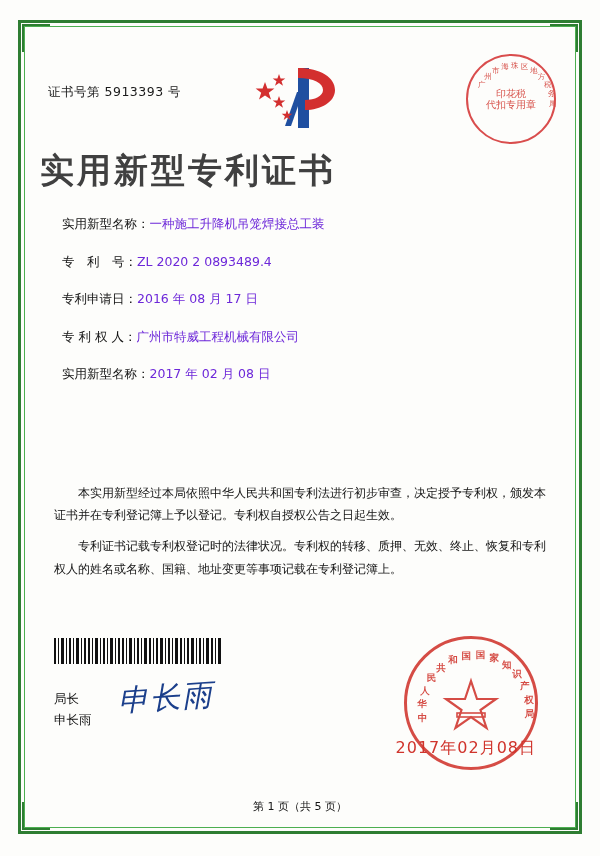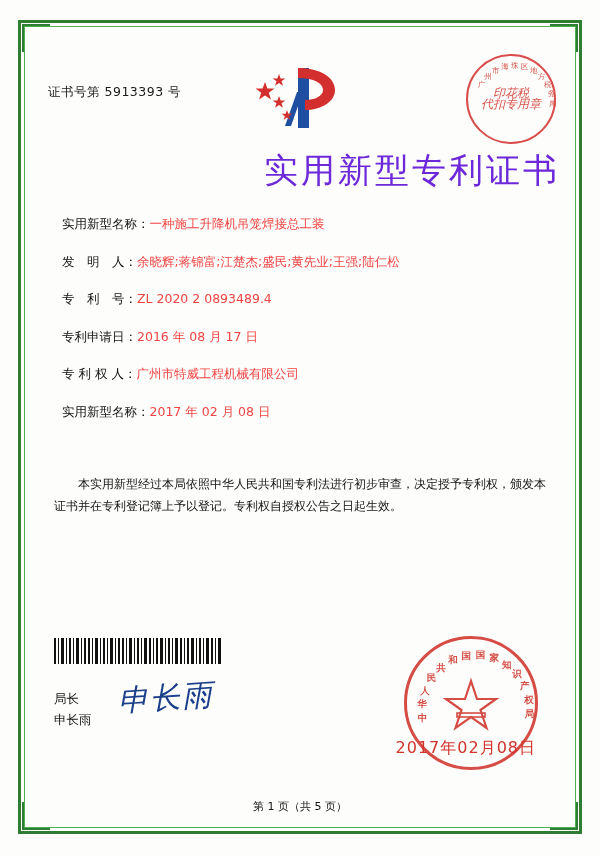--- a/index.html
+++ b/index.html
@@ -63,72 +63,71 @@
     width:86px;height:86px;
     border:2px solid #d32f2f;
     border-radius:50%;
     color:#d0342c;
     opacity:.85;
   }
   .seal-top .inner{
     position:absolute;left:50%;top:50%;
     transform:translate(-50%,-50%);
     text-align:center;
-    font-size:12px;line-height:11px;
+    font-size:10px;line-height:11px;
     color:#d0342c;
     width:70px;
-    font-style:italic;
   }
   .seal-top .arc{
     position:absolute;left:0;top:0;width:86px;height:86px;
   }
   .seal-top .arc span{
     position:absolute;left:50%;top:50%;
     font-size:7.5px;color:#d0342c;
     transform-origin:0 0;
   }
 
   .title{
     position:absolute;left:0;right:0;top:100px;
-    text-align:right;
+    text-align:left;
     font-family:"DejaVu Serif","Liberation Serif",serif;
     font-size:34px;
-    font-weight:normal;
-    color:#6d28d9;
+    font-weight:bold;
+    color:#404040;
     letter-spacing:3px;
   }
 
   .fields{
     position:absolute;left:14px;right:14px;top:170px;
     font-size:12.5px;
     color:#141414;
     line-height:1;
   }
   .field{
     margin-bottom:25px;
     white-space:nowrap;
   }
   .field .label{
     display:inline-block;
     color:#141414;
     margin-left:8px;
   }
   .field .value{
     display:inline-block;
-    color:#ef4444;
+    color:#6d28d9;
   }
 
   .paras{
     position:absolute;left:14px;right:14px;top:425px;
     font-size:12px;
     color:#141414;
     line-height:1.85;
     text-align:justify;
   }
-  .para{margin-bottom:6px;text-indent:24px;}
+  .para{margin-bottom:6px;text-indent:24px;margin-top:9px;}
 
   .barcode{
     position:absolute;left:14px;top:590px;
     width:168px;height:26px;
   }
 
   .director{
     position:absolute;left:14px;top:640px;
     font-size:12.5px;line-height:1.7;color:#141414;
   }
@@ -226,38 +225,36 @@
       </div>
     </div>
 
     <div class="title">实用新型专利证书</div>
 
     <div class="fields">
       <div class="field">
         <span class="label">实用新型名称：</span><span class="value">一种施工升降机吊笼焊接总工装</span>
       </div>
       <div class="field">
-        <span class="label">发　明　人：</span><span class="value">余晓辉;蒋锦富;江楚杰;盛民;黄先业;王强;陆仁松</span>
-      </div>
-      <div class="field">
         <span class="label">专　利　号：</span><span class="value">ZL 2020 2 0893489.4</span>
       </div>
       <div class="field">
         <span class="label">专利申请日：</span><span class="value">2016 年 08 月 17 日</span>
       </div>
       <div class="field">
         <span class="label">专 利 权 人：</span><span class="value">广州市特威工程机械有限公司</span>
       </div>
       <div class="field">
         <span class="label">实用新型名称：</span><span class="value">2017 年 02 月 08 日</span>
       </div>
     </div>
 
     <div class="paras">
       <div class="para">本实用新型经过本局依照中华人民共和国专利法进行初步审查，决定授予专利权，颁发本证书并在专利登记簿上予以登记。专利权自授权公告之日起生效。</div>
+      <div class="para">专利证书记载专利权登记时的法律状况。专利权的转移、质押、无效、终止、恢复和专利权人的姓名或名称、国籍、地址变更等事项记载在专利登记簿上。</div>
     </div>
 
     <div class="barcode">
       <svg width="168" height="26" viewBox="0 0 168 26">
         <g fill="#111">
           <rect x="0" y="0" width="2" height="26"></rect>
             <rect x="4" y="0" width="1" height="26"></rect>
           <rect x="7" y="0" width="3" height="26"></rect>
             <rect x="12" y="0" width="1" height="26"></rect>
           <rect x="15" y="0" width="2" height="26"></rect>

